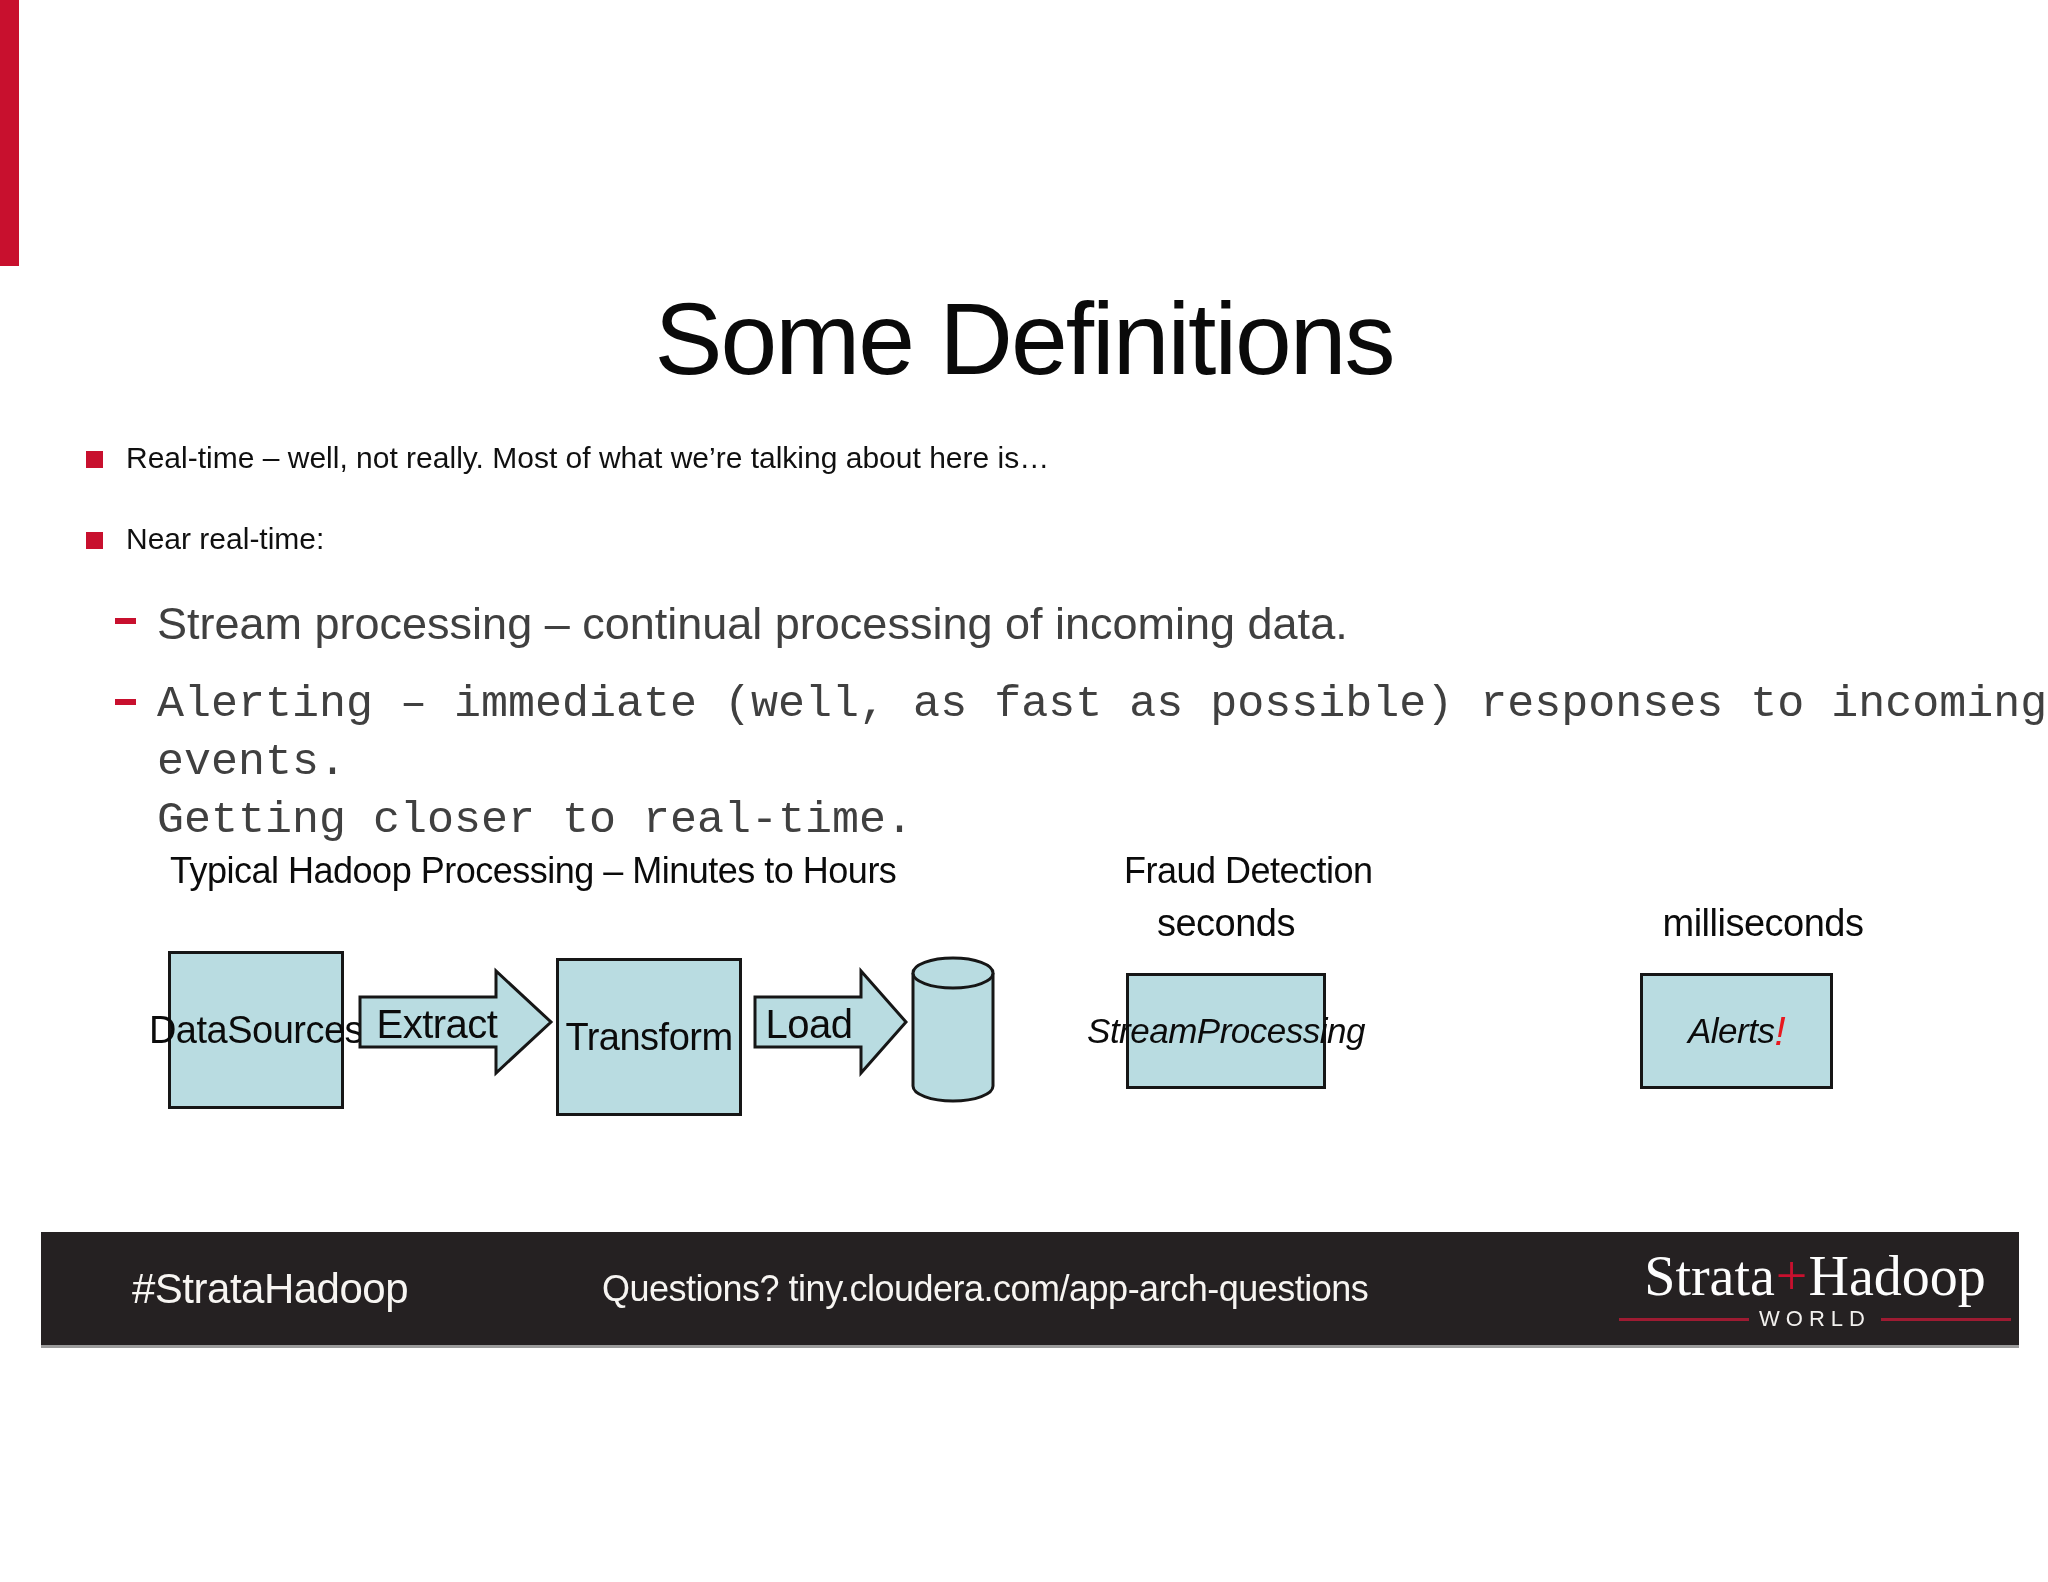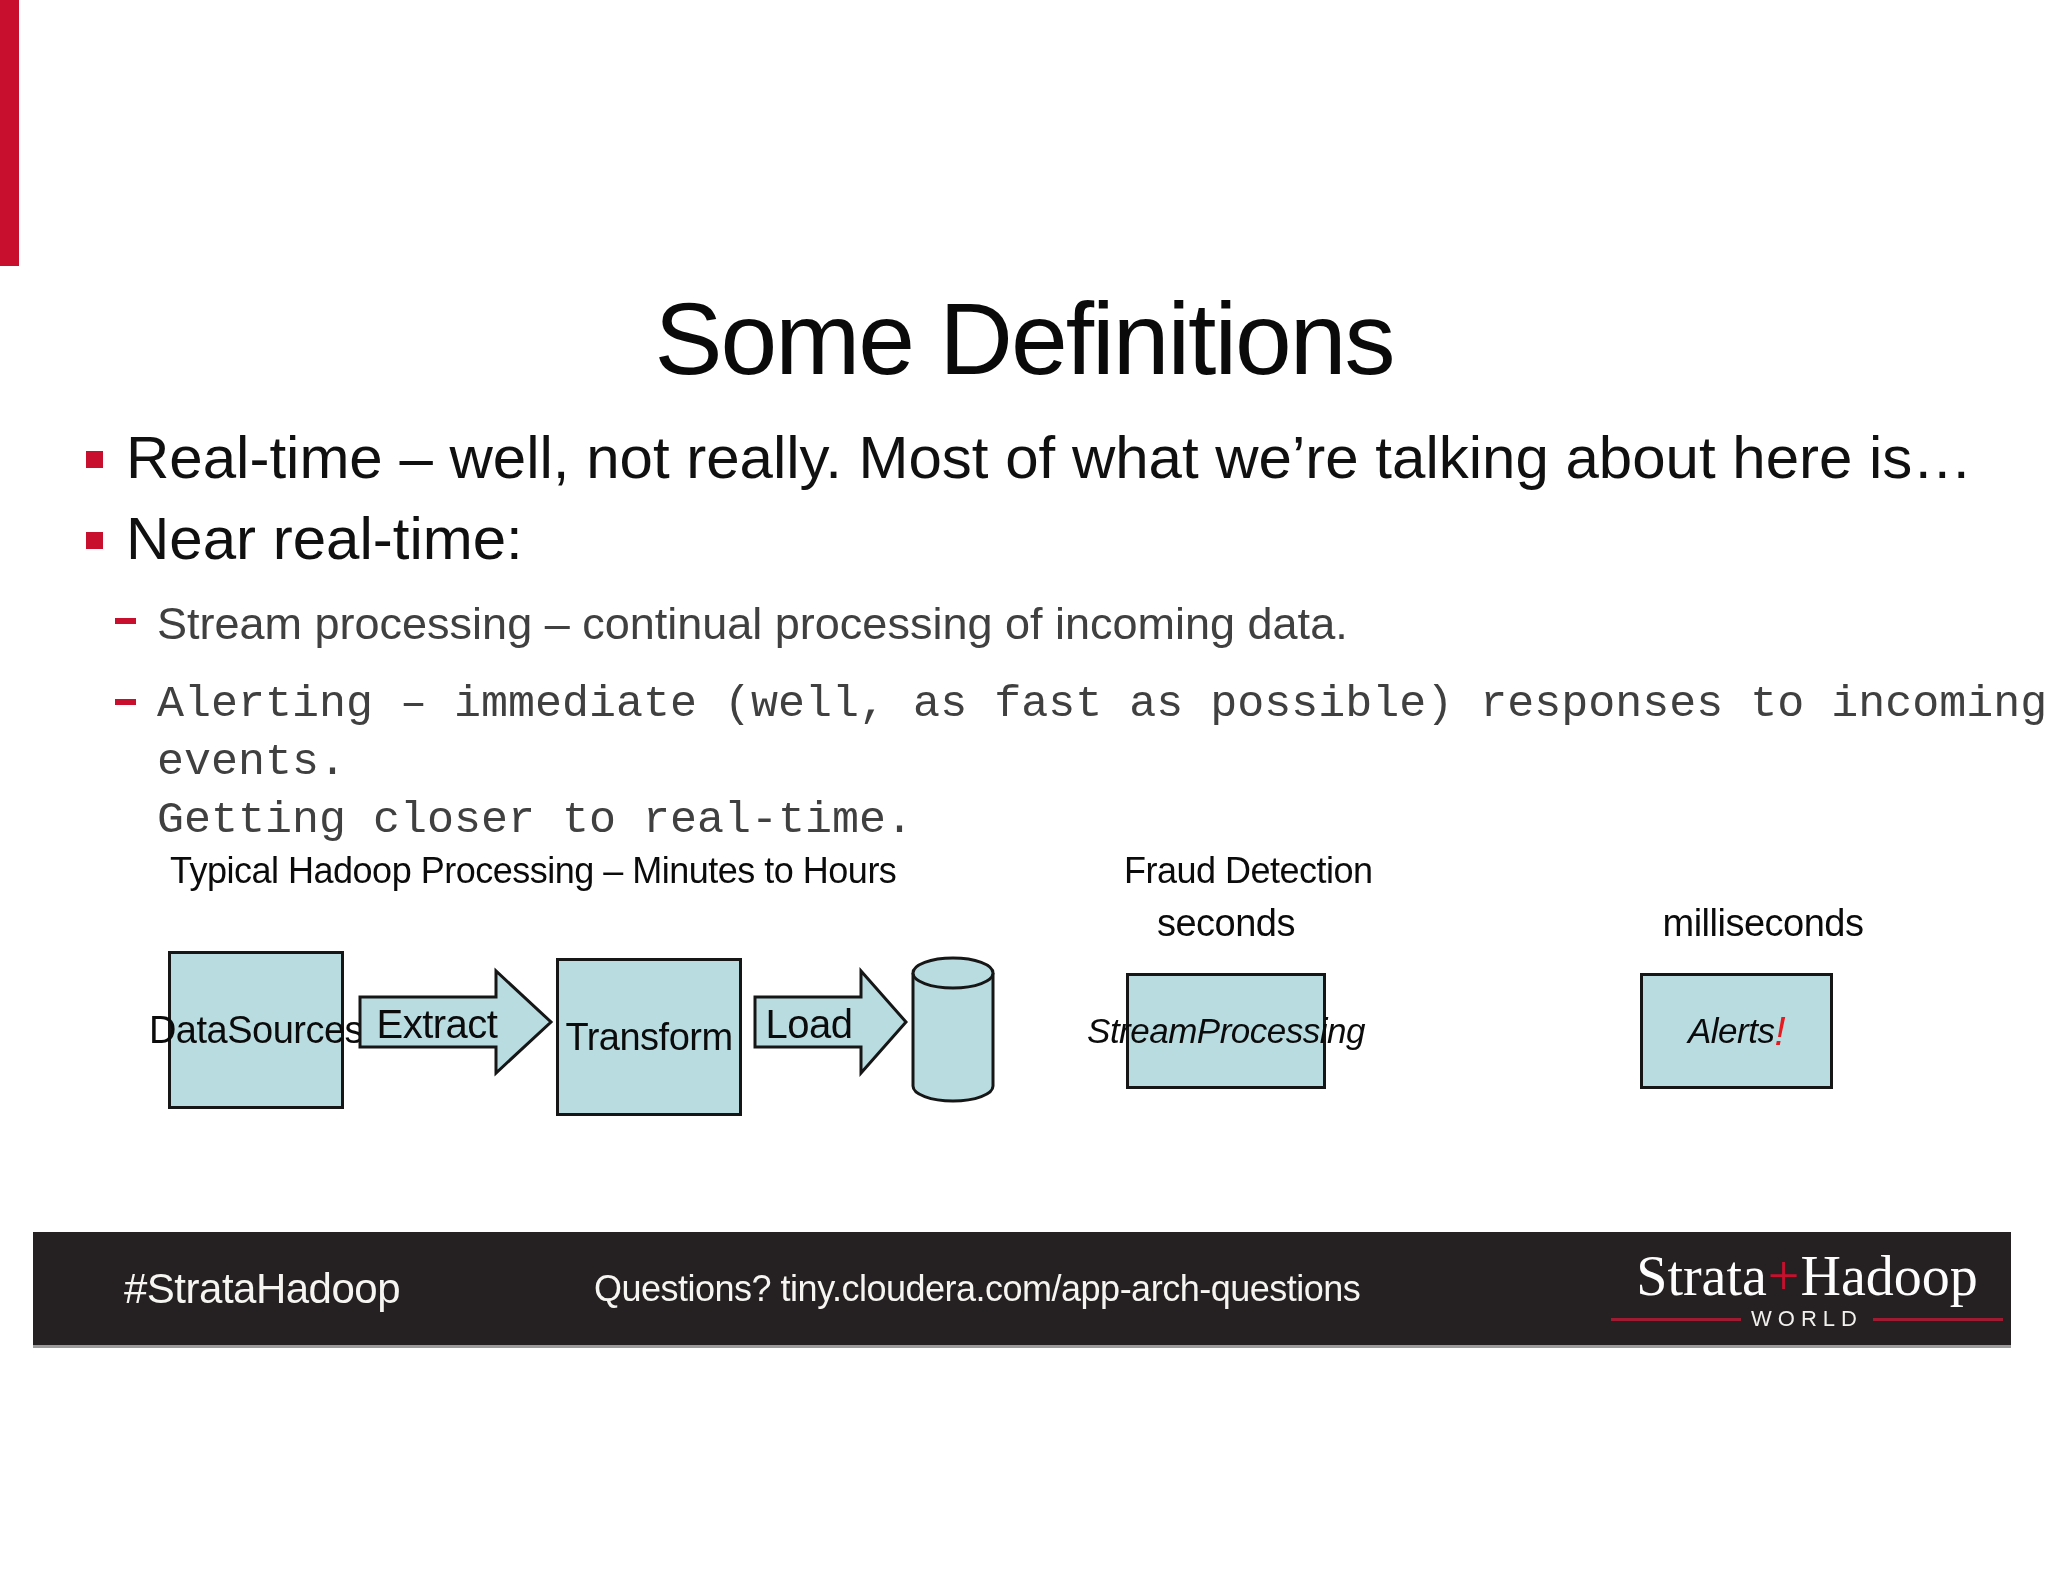--- a/index.html
+++ b/index.html
@@ -7,42 +7,42 @@
     position:relative; width:2048px; height:1582px; background:#ffffff;
     overflow:hidden; font-family:"Liberation Sans", sans-serif; color:#0b0b0b;
   }
   .red-bar { position:absolute; left:0; top:0; width:19px; height:266px; background:#c8102e; }
 
   .title {
     position:absolute; left:0; top:288px; width:100%; text-align:center;
     font-size:102px; font-weight:400; letter-spacing:-2px; color:#0a0a0a; line-height:1;
   }
 
-  .bullet-text { position:absolute; left:126px; font-size:60px; line-height:50px; color:#101010; }
+  .bullet-text { position:absolute; left:126px; font-size:30px; line-height:50px; color:#101010; }
   .sub-text    { position:absolute; left:157px; font-size:45px; line-height:58px; color:#404040; }
   .sq   { position:absolute; left:86px;  width:17px; height:17px; background:#c8102e; }
   .dash { position:absolute; left:115px; width:21px; height:6px;  background:#c8102e; }
 
   .dlabel { position:absolute; font-size:36px; letter-spacing:-0.5px; color:#0b0b0b; line-height:1.1; }
   .dlabel-sm { position:absolute; font-size:38px; letter-spacing:-0.5px; color:#0b0b0b; text-align:center; line-height:1.1; }
 
   .box {
     position:absolute; background:#b9dce1; border:3px solid #161616; box-sizing:border-box;
     display:flex; flex-direction:row; align-items:center; justify-content:center;
     text-align:center; color:#0b0b0b;
   }
   .box-big  { font-size:38px; line-height:52px; letter-spacing:-0.5px; }
   .box-sm   { font-size:35px; line-height:46px; letter-spacing:-0.5px;font-style:italic; }
   .alert-mark { color:#e8191f; font-size:40px; line-height:42px; font-weight:400; }
 
   .arrow-svg { position:absolute; }
   .arrow-label { position:absolute; text-align:center; font-size:40px; letter-spacing:-0.5px; color:#0b0b0b; line-height:46px; }
 
   .footer-bar {
-    position:absolute; left:33px; top:1232px; width:1978px; height:113px;
+    position:absolute; left:41px; top:1232px; width:1978px; height:113px;
     background:#252122; box-shadow:0 3px 0 0 #9b9b9b;
   }
   .footer-hashtag {
     position:absolute; left:91px; top:0; height:113px; line-height:113px;
     font-size:42px; color:#f7f5f2; letter-spacing:-0.5px;
   }
   .footer-questions {
     position:absolute; left:561px; top:0; height:113px; line-height:113px;
     font-size:36px; color:#f7f5f2; letter-spacing:-0.5px;
   }

